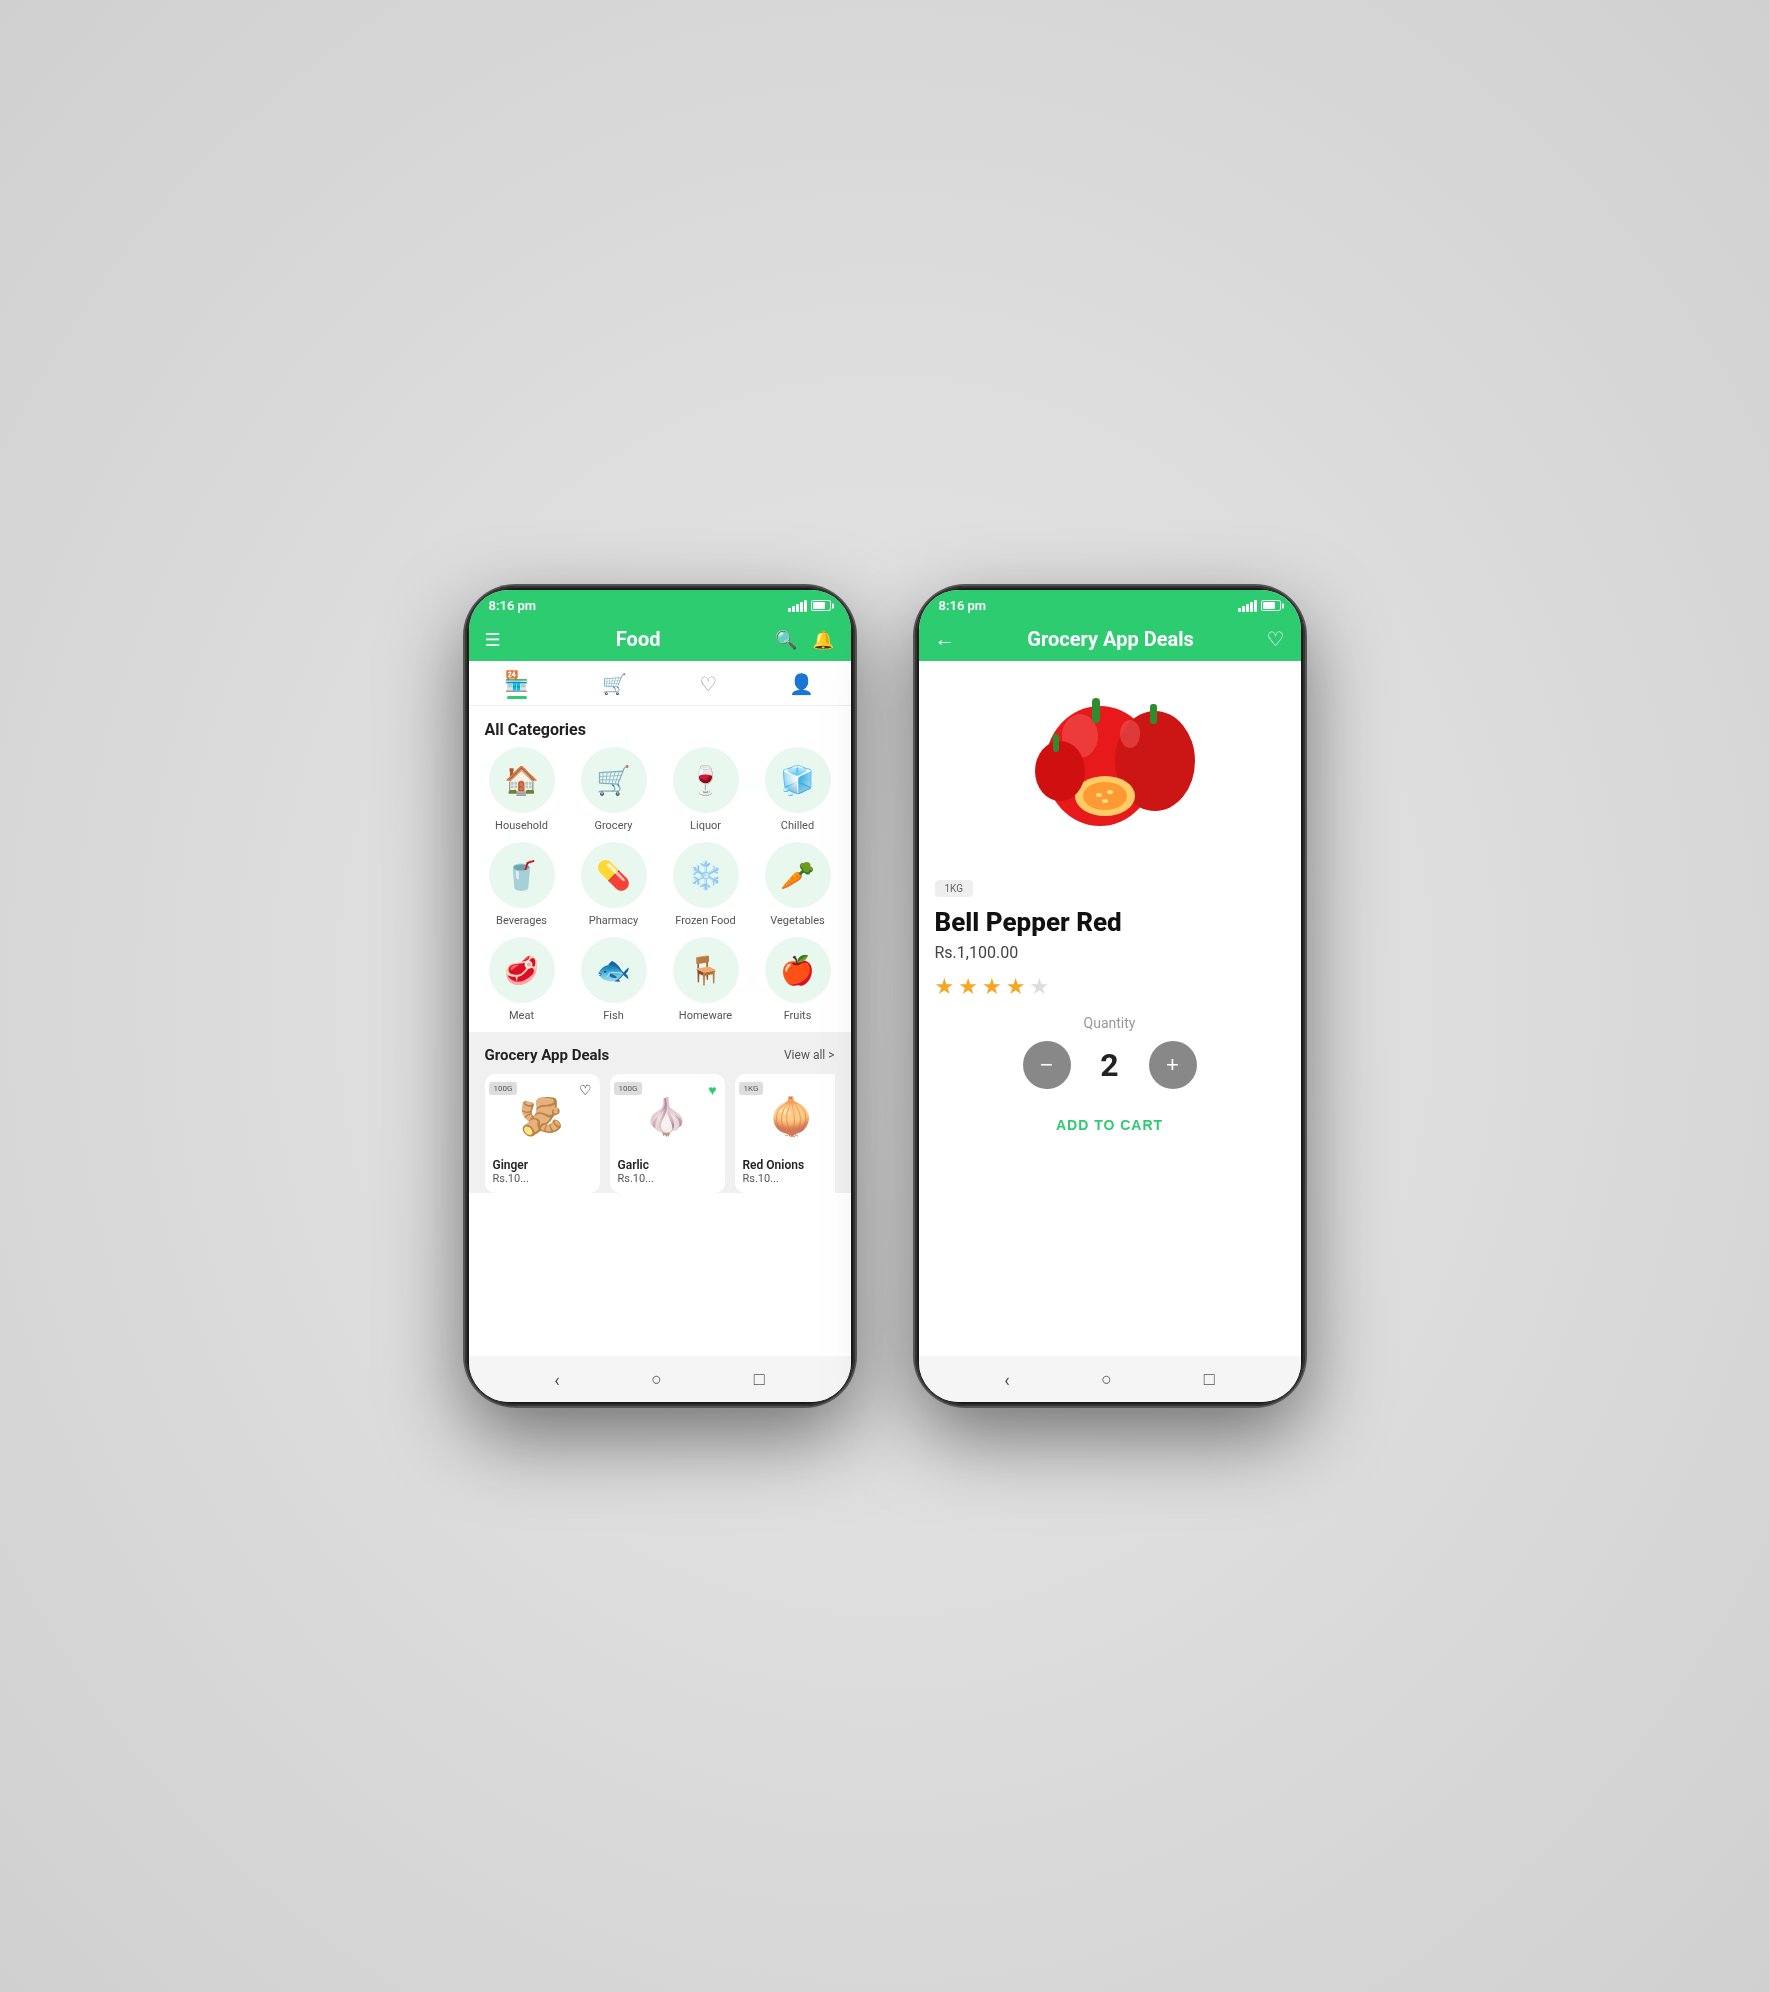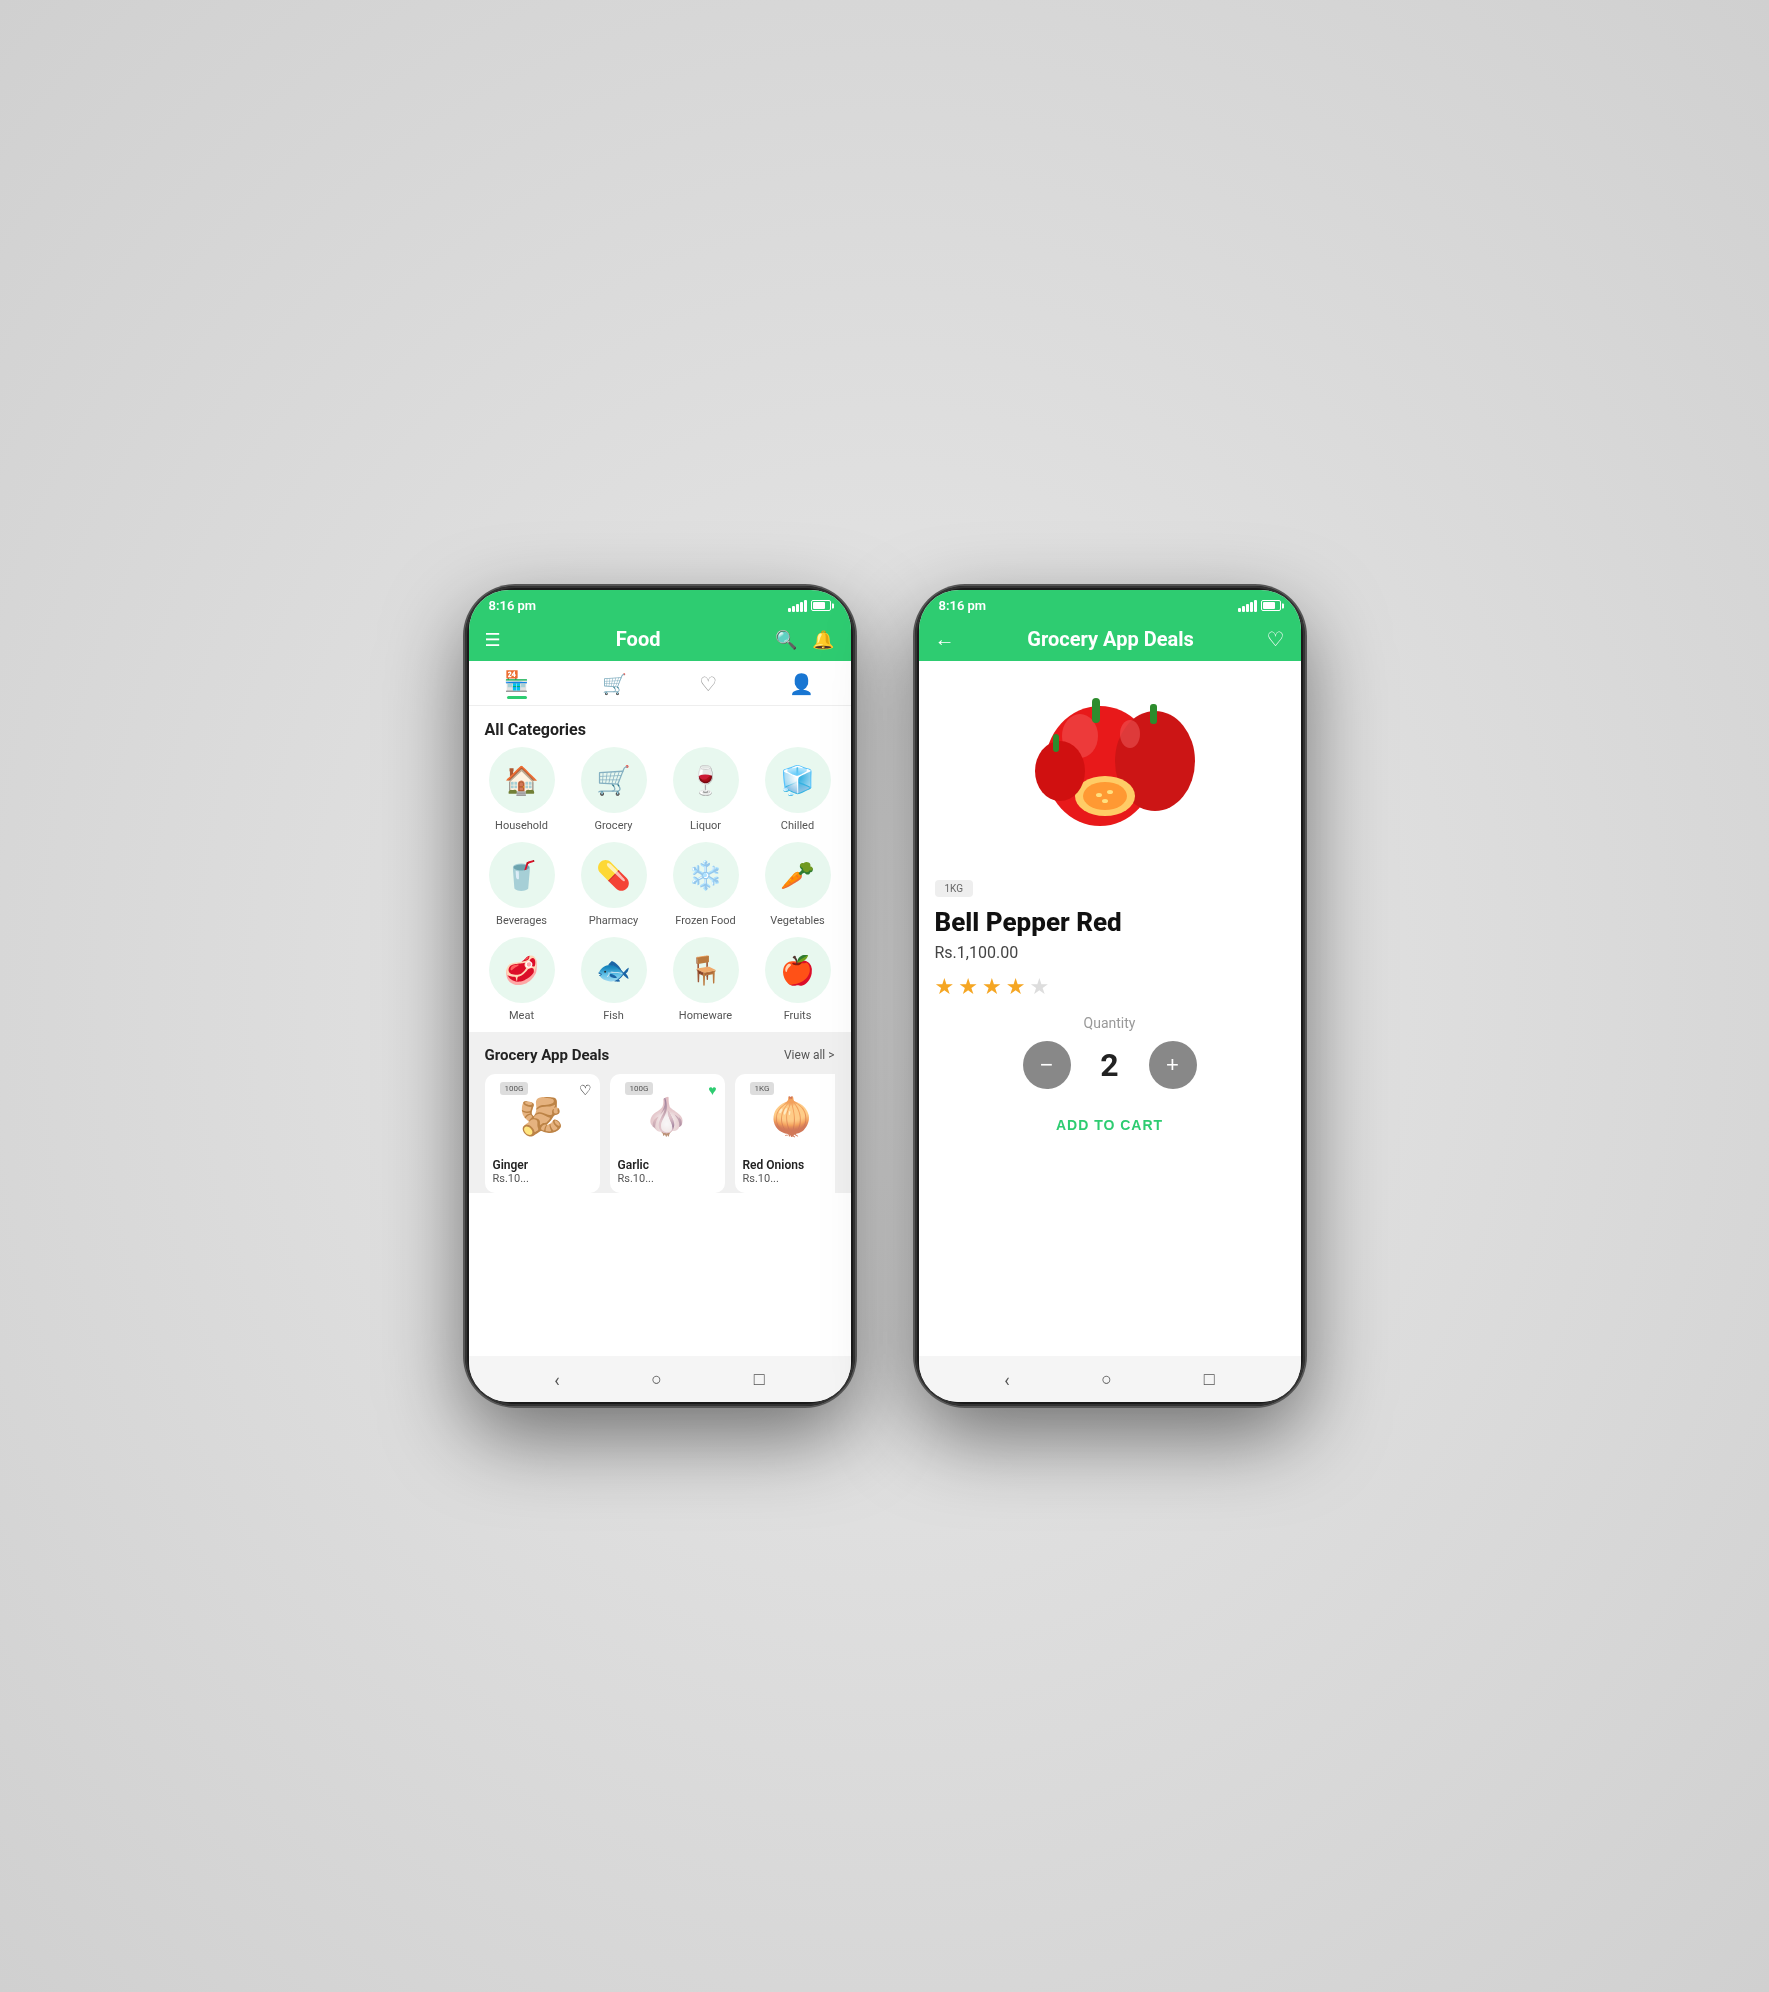--- a/index.html
+++ b/index.html
@@ -256,21 +256,21 @@
       border-radius: 10px;
       padding: 8px;
       width: 115px;
       flex-shrink: 0;
       position: relative;
     }
 
     .deal-card-badge {
       position: absolute;
       top: 8px;
-      left: 15px;
+      left: 4px;
       background: #ddd;
       color: #555;
       font-size: 8px;
       padding: 2px 5px;
       border-radius: 3px;
     }
 
     .deal-card-heart {
       position: absolute;
       top: 8px;

